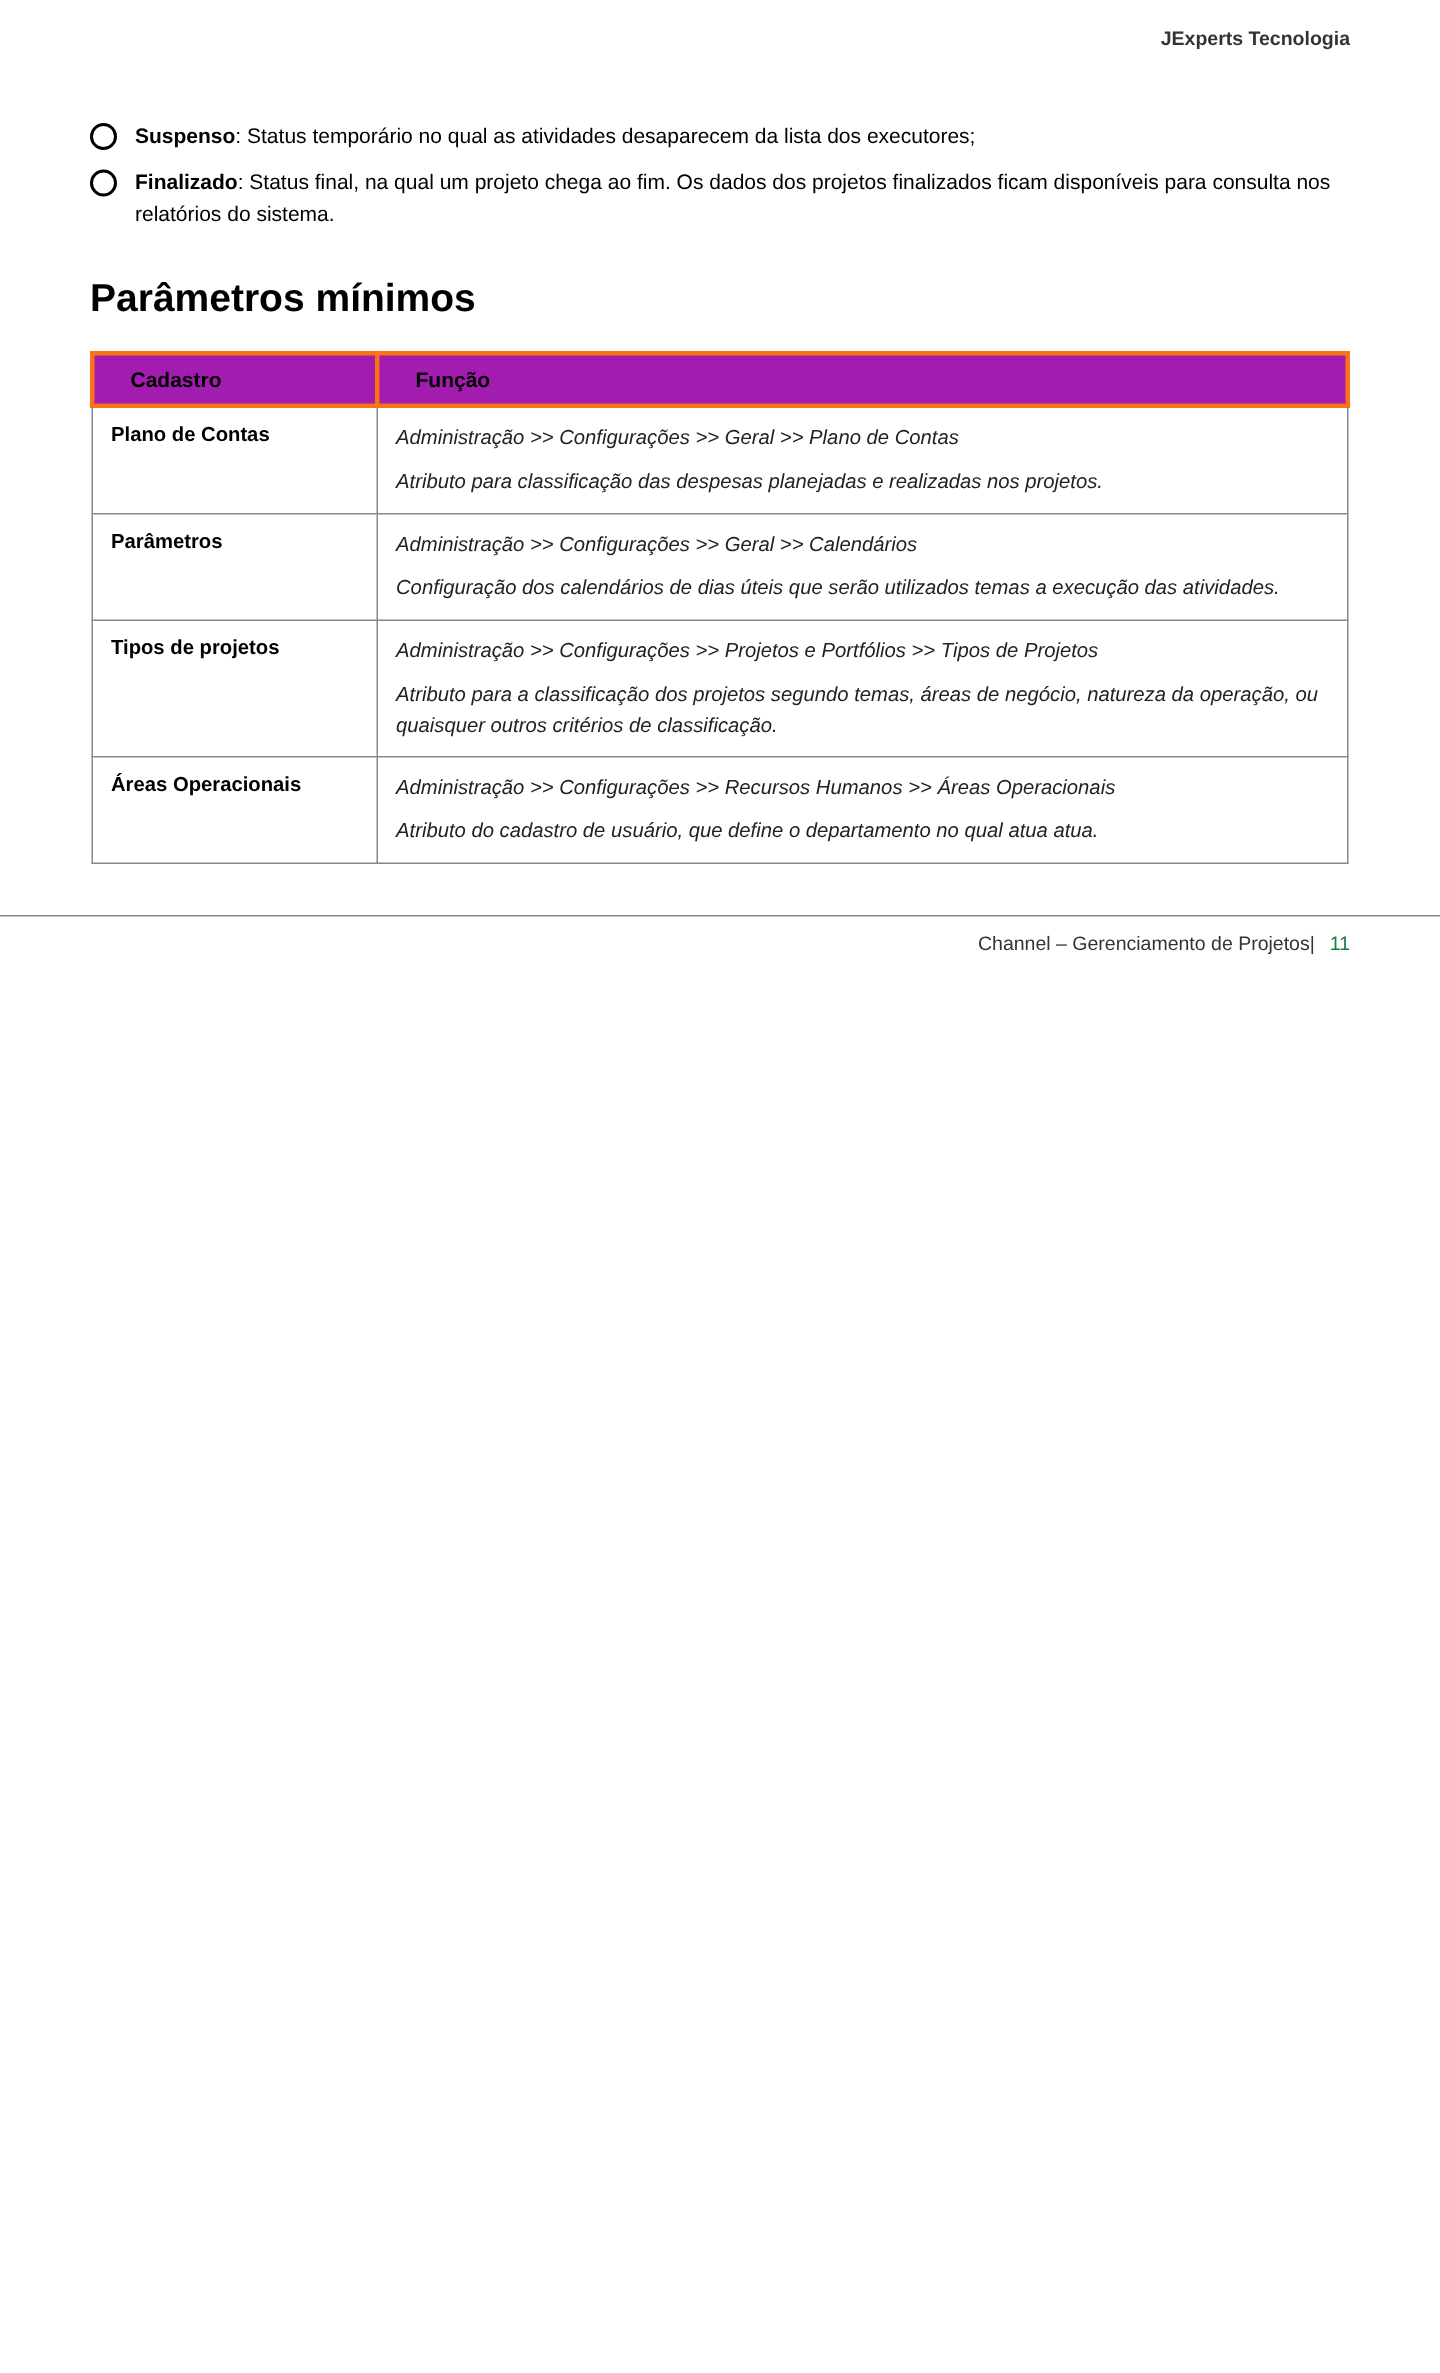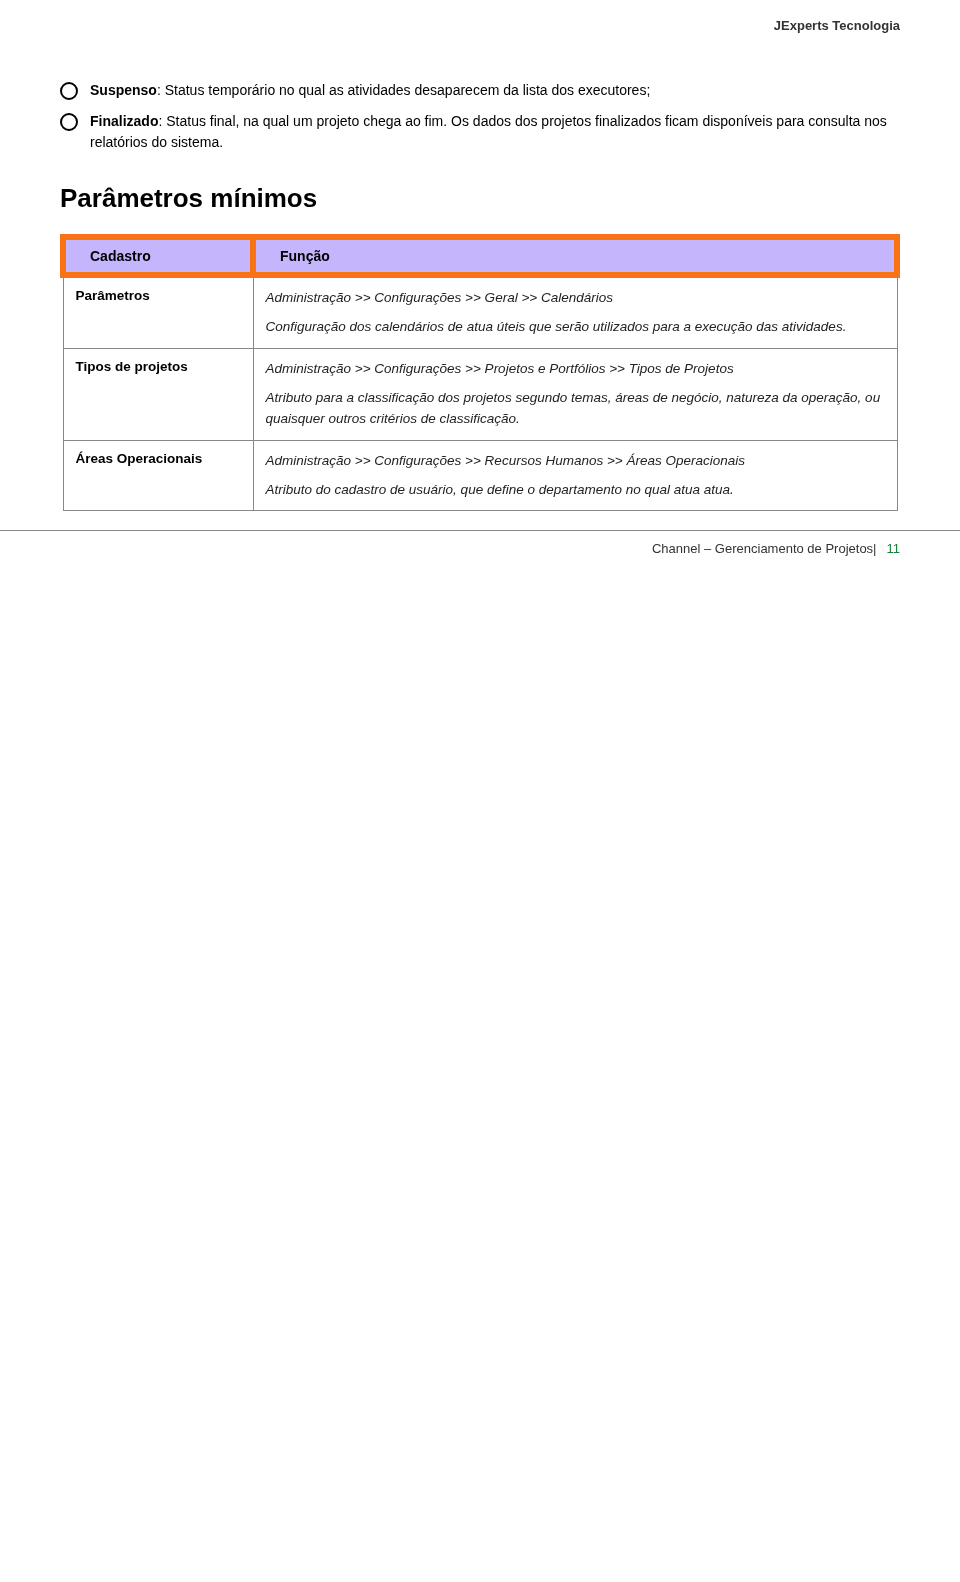--- a/index.html
+++ b/index.html
@@ -70,22 +70,22 @@
       color: #000;
     }
 
     .params-table {
       width: 100%;
       border-collapse: collapse;
       border: 1px solid #888;
     }
 
     .params-table th {
-      background-color: #c4b5fd;
-      border: 6px solid #f97316;
+      background-color: #a21caf;
+      border: 3px solid #f97316;
       padding: 8px 24px;
       text-align: left;
       font-weight: bold;
       font-size: 14px;
     }
 
     .params-table td {
       border: 1px solid #888;
       padding: 10px 12px;
       vertical-align: top;
@@ -116,21 +116,21 @@
     }
 
     .footer {
       position: absolute;
       bottom: 20px;
       left: 0;
       right: 0;
       display: flex;
       justify-content: flex-end;
       align-items: center;
-      padding: 15px 60px;
+      padding: 0 60px;
       border-top: 1px solid #888;
       padding-top: 10px;
     }
 
     .footer-text {
       font-size: 13px;
       color: #333;
     }
 
     .footer-page {
@@ -165,24 +165,31 @@
 
   <table class="params-table">
     <thead>
       <tr>
         <th>Cadastro</th>
         <th>Função</th>
       </tr>
     </thead>
     <tbody>
       <tr>
+        <td>Plano de Contas</td>
+        <td>
+          <span class="func-path">Administração &gt;&gt; Configurações &gt;&gt; Geral &gt;&gt; Plano de Contas</span>
+          <span class="func-desc">Atributo para classificação das despesas planejadas e realizadas nos projetos.</span>
+        </td>
+      </tr>
+      <tr>
         <td>Parâmetros</td>
         <td>
           <span class="func-path">Administração &gt;&gt; Configurações &gt;&gt; Geral &gt;&gt; Calendários</span>
-          <span class="func-desc">Configuração dos calendários de atua úteis que serão utilizados para a execução das atividades.</span>
+          <span class="func-desc">Configuração dos calendários de dias úteis que serão utilizados temas a execução das atividades.</span>
         </td>
       </tr>
       <tr>
         <td>Tipos de projetos</td>
         <td>
           <span class="func-path">Administração &gt;&gt; Configurações &gt;&gt; Projetos e Portfólios &gt;&gt; Tipos de Projetos</span>
           <span class="func-desc">Atributo para a classificação dos projetos segundo temas, áreas de negócio, natureza da operação, ou quaisquer outros critérios de classificação.</span>
         </td>
       </tr>
       <tr>

